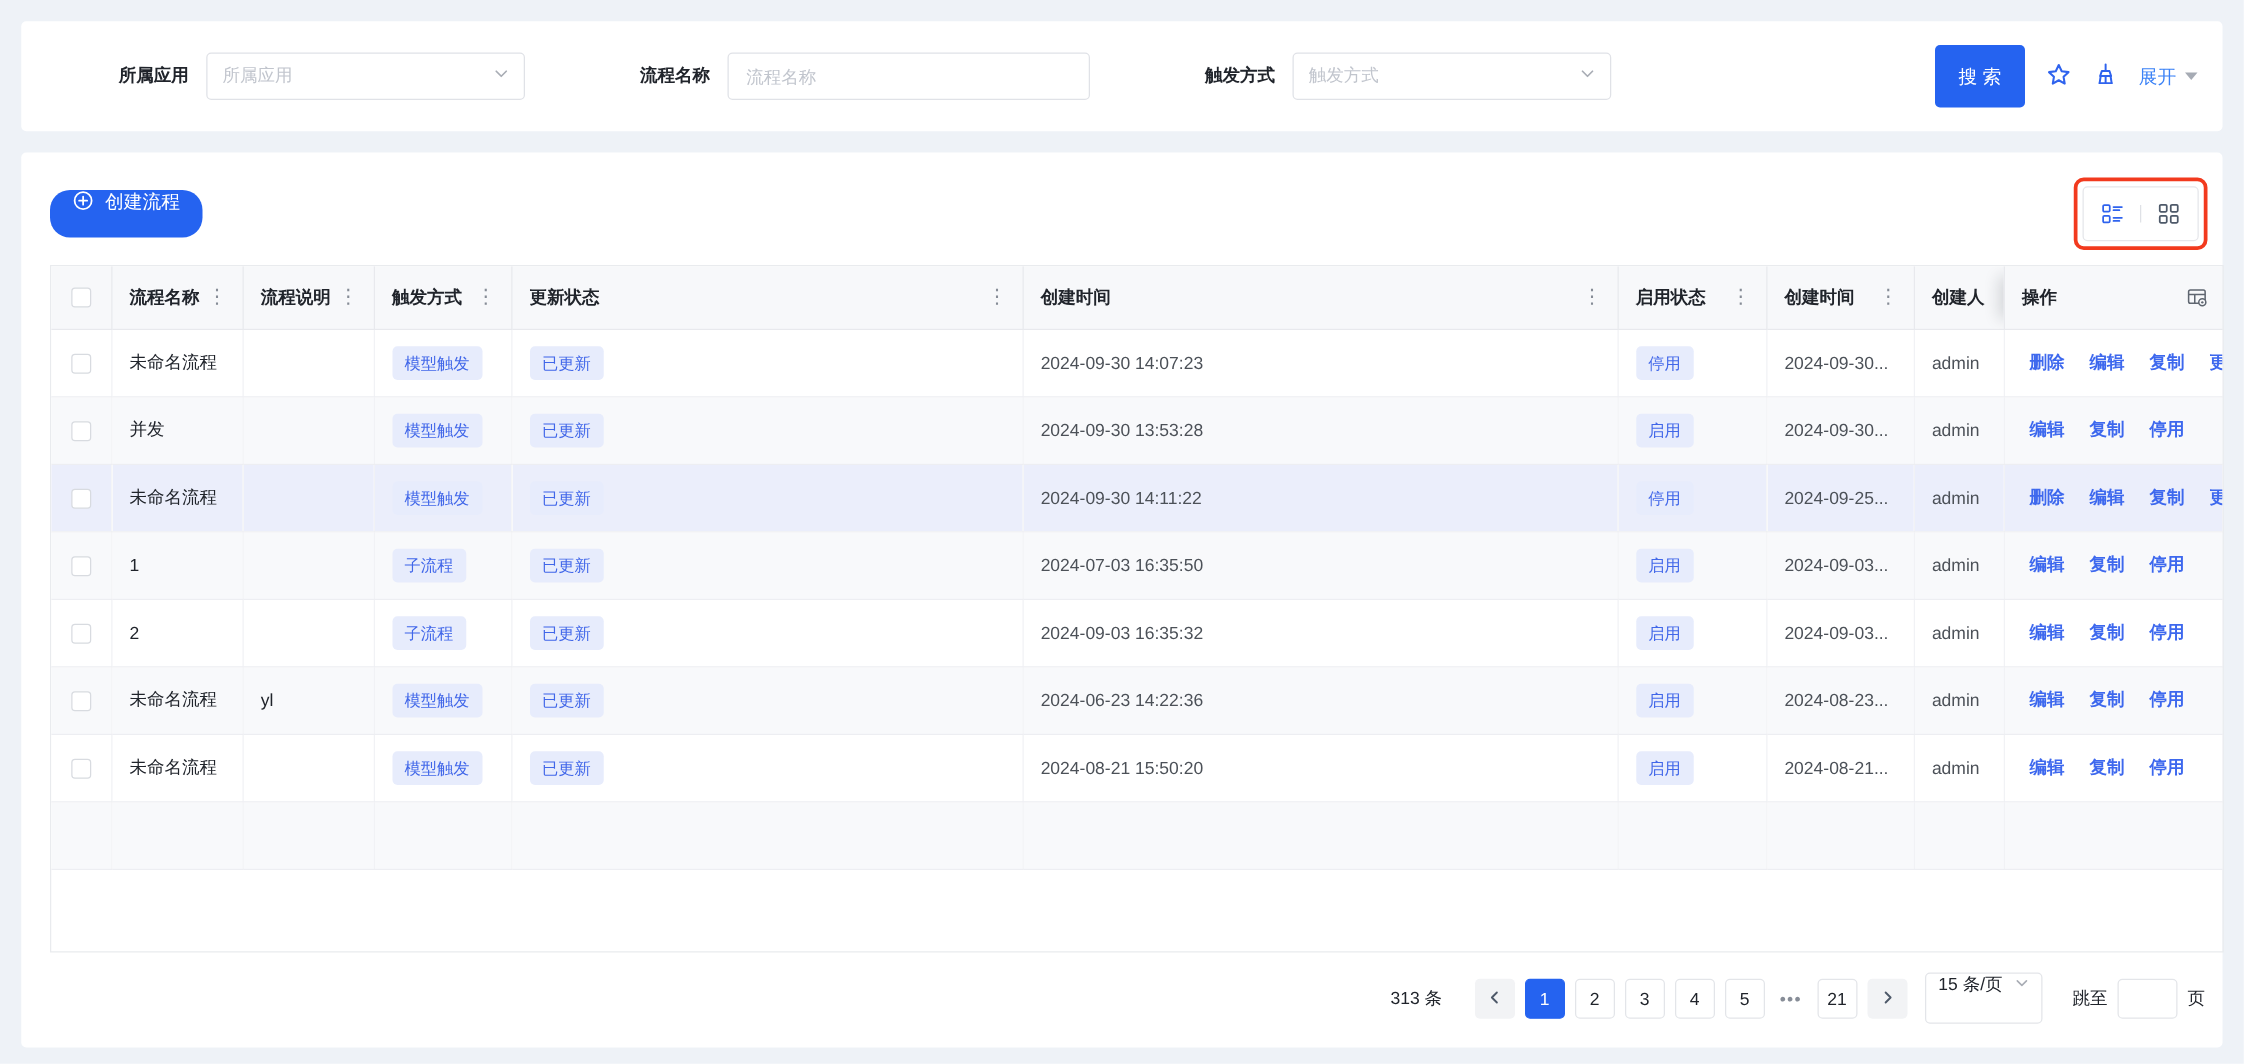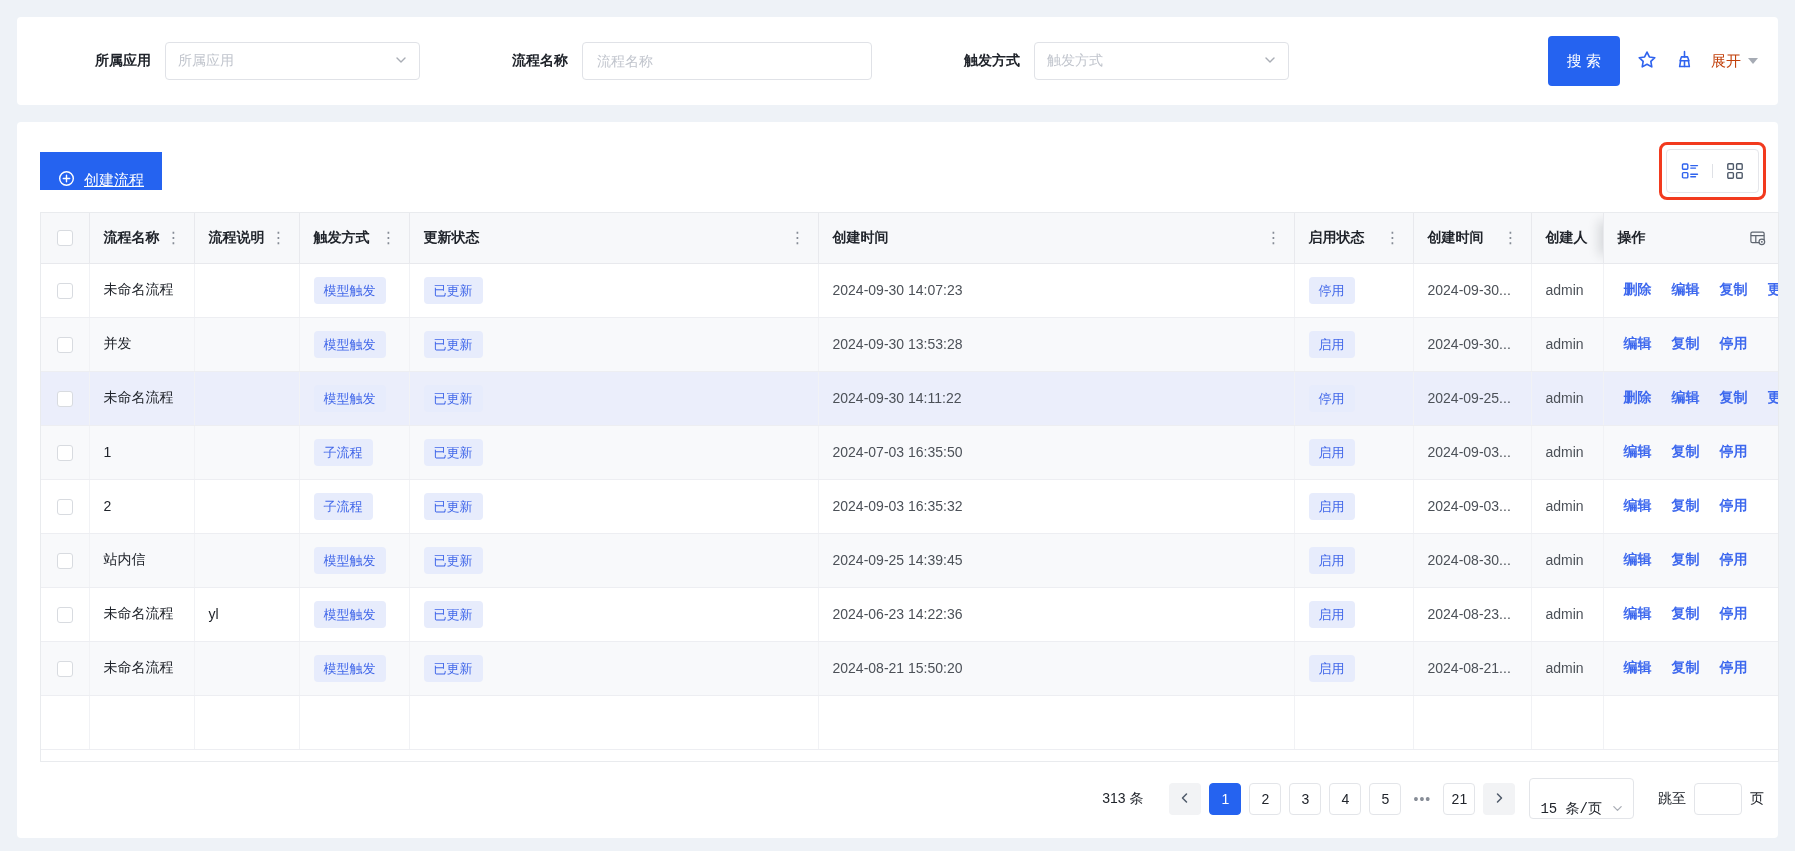--- a/index.html
+++ b/index.html
@@ -19,26 +19,26 @@
   .flabel{font-size:14px;font-weight:700;color:var(--text);white-space:nowrap;}
   .fbox{height:38px;border:1px solid #e0e2e7;border-radius:4px;background:#fff;display:flex;align-items:center;justify-content:space-between;padding:0 12px;}
   .fselect{width:255px;cursor:pointer;}
   .finput-wrap{width:290px;}
   .finput{border:none;outline:none;width:100%;font-size:14px;color:var(--text);background:transparent;}
   .finput::placeholder{color:#c1c5cd;}
   .ph{color:#c1c5cd;font-size:14px;}
   .filter-actions{position:absolute;right:20px;display:flex;align-items:center;gap:16px;}
   .search-btn{height:50px;padding:0 19px;background:var(--primary);color:#fff;font-size:15px;border:none;border-radius:4px;display:flex;align-items:center;cursor:pointer;white-space:pre;}
   .icon-btn{background:none;border:none;padding:0;display:flex;align-items:center;cursor:pointer;}
-  .expand{display:flex;align-items:center;gap:7px;color:#c2410c;font-size:15px;cursor:pointer;}
+  .expand{display:flex;align-items:center;gap:7px;color:#3b82f6;font-size:15px;cursor:pointer;}
   .caret-down{width:0;height:0;border-left:5px solid transparent;border-right:5px solid transparent;border-top:6px solid #a6abb4;}
   
   .main-card{margin:17px 17px 13px;height:716px;background:#fff;border-radius:4px;position:relative;padding:20px 0 0 23px;}
   .toolbar{height:58px;display:flex;align-items:center;justify-content:space-between;padding-right:12px;}
-  .create-btn{height:38px;padding:0 18px;background:var(--primary);color:#fff;font-size:15px;border:none;border-radius:0;display:flex;align-items:flex-end;gap:9px;cursor:pointer;text-decoration:underline;}
+  .create-btn{height:38px;padding:0 18px;background:var(--primary);color:#fff;font-size:15px;border:none;border-radius:16px;display:flex;align-items:flex-start;gap:9px;cursor:pointer;}
   .anno-box{border:3px solid #f23a1e;border-radius:8px;padding:4px;}
   .view-toggle{height:44px;border:1px solid #e5e6ea;border-radius:4px;background:#fff;display:flex;align-items:center;padding:0 14px;gap:13px;}
   .vt-divider{width:1px;height:14px;background:#dfe1e6;}
   
   .table-wrap{width:1739px;height:550px;overflow:hidden;border:1px solid #e9ebee;margin-top:12px;}
   table{border-collapse:collapse;table-layout:fixed;width:1737px;}
   th{height:50px;background:var(--header-bg);font-size:14px;font-weight:700;color:var(--text);text-align:left;padding:0 12px 0 14px;border-right:1px solid #e8e9ed;border-bottom:1px solid #e8e9ed;}
   .th-inner{display:flex;align-items:center;justify-content:space-between;}
   td{height:54px;font-size:14px;color:var(--text);padding:0 12px 0 14px;border-right:1px solid #f1f2f5;border-bottom:1px solid #edeef2;background:#fff;white-space:nowrap;overflow:hidden;}
   tbody tr:nth-child(even) td{background:#f8f9fb;}
@@ -52,21 +52,21 @@
   td.c-ops,th.c-ops-h{box-shadow:-12px 0 12px -8px rgba(20,24,31,.15);}
   .oplink{color:var(--link);font-weight:700;font-size:14px;margin-right:20px;cursor:pointer;text-decoration:none;}
   
   .pagination{position:absolute;right:14px;bottom:19px;display:flex;align-items:center;gap:8px;font-size:14px;color:var(--text);}
   .pg-total{margin-right:18px;}
   .pg-btn{min-width:32px;height:32px;border:1px solid var(--border);border-radius:4px;background:#fff;display:flex;align-items:center;justify-content:center;font-size:14px;color:var(--text);cursor:pointer;font-family:inherit;}
   .pg-btn.active{background:var(--primary);border-color:var(--primary);color:#fff;}
   .pg-nav{background:#f2f3f5;border:none;}
   #pages{display:flex;align-items:center;gap:8px;}
   .pg-ellipsis{color:#878d97;width:26px;text-align:center;letter-spacing:1px;cursor:pointer;}
-  .pg-size{height:41px;border:1px solid var(--border);border-radius:4px;padding:0 10px;display:flex;align-items:flex-end;gap:10px;margin-left:6px;cursor:pointer;font-family:Liberation Mono, monospace;}
+  .pg-size{height:41px;border:1px solid var(--border);border-radius:4px;padding:0 10px;display:flex;align-items:flex-start;gap:10px;margin-left:6px;cursor:pointer;}
   .jump-label{margin-left:16px;}
   .jump-input{width:48px;height:32px;border:1px solid var(--border);border-radius:4px;outline:none;font-size:14px;text-align:center;}
 </style>
 </head>
 <body>
 
 <div class="filter-card">
   <div class="filter-fields">
     <div class="fgroup">
       <span class="flabel">所属应用</span>
@@ -292,32 +292,20 @@
             <td class="c-trigger"><span class="tag">子流程</span></td>
             <td class="c-update_status"><span class="tag">已更新</span></td>
             <td class="c-update_time muted">2024-09-03 16:35:32</td>
             <td class="c-enable_status"><span class="tag">启用</span></td>
             <td class="c-create_time muted">2024-09-03...</td>
             <td class="c-creator muted">admin</td>
             <td class="c-ops"><a class="oplink">编辑</a><a class="oplink">复制</a><a class="oplink">停用</a></td>
           </tr>
           <tr>
             <td class="c-select"><span class="cbx"></span></td>
-            <td class="c-name">站内信</td>
-            <td class="c-desc"></td>
-            <td class="c-trigger"><span class="tag">模型触发</span></td>
-            <td class="c-update_status"><span class="tag">已更新</span></td>
-            <td class="c-update_time muted">2024-09-25 14:39:45</td>
-            <td class="c-enable_status"><span class="tag">启用</span></td>
-            <td class="c-create_time muted">2024-08-30...</td>
-            <td class="c-creator muted">admin</td>
-            <td class="c-ops"><a class="oplink">编辑</a><a class="oplink">复制</a><a class="oplink">停用</a></td>
-          </tr>
-          <tr>
-            <td class="c-select"><span class="cbx"></span></td>
             <td class="c-name">未命名流程</td>
             <td class="c-desc">yl</td>
             <td class="c-trigger"><span class="tag">模型触发</span></td>
             <td class="c-update_status"><span class="tag">已更新</span></td>
             <td class="c-update_time muted">2024-06-23 14:22:36</td>
             <td class="c-enable_status"><span class="tag">启用</span></td>
             <td class="c-create_time muted">2024-08-23...</td>
             <td class="c-creator muted">admin</td>
             <td class="c-ops"><a class="oplink">编辑</a><a class="oplink">复制</a><a class="oplink">停用</a></td>
           </tr>

